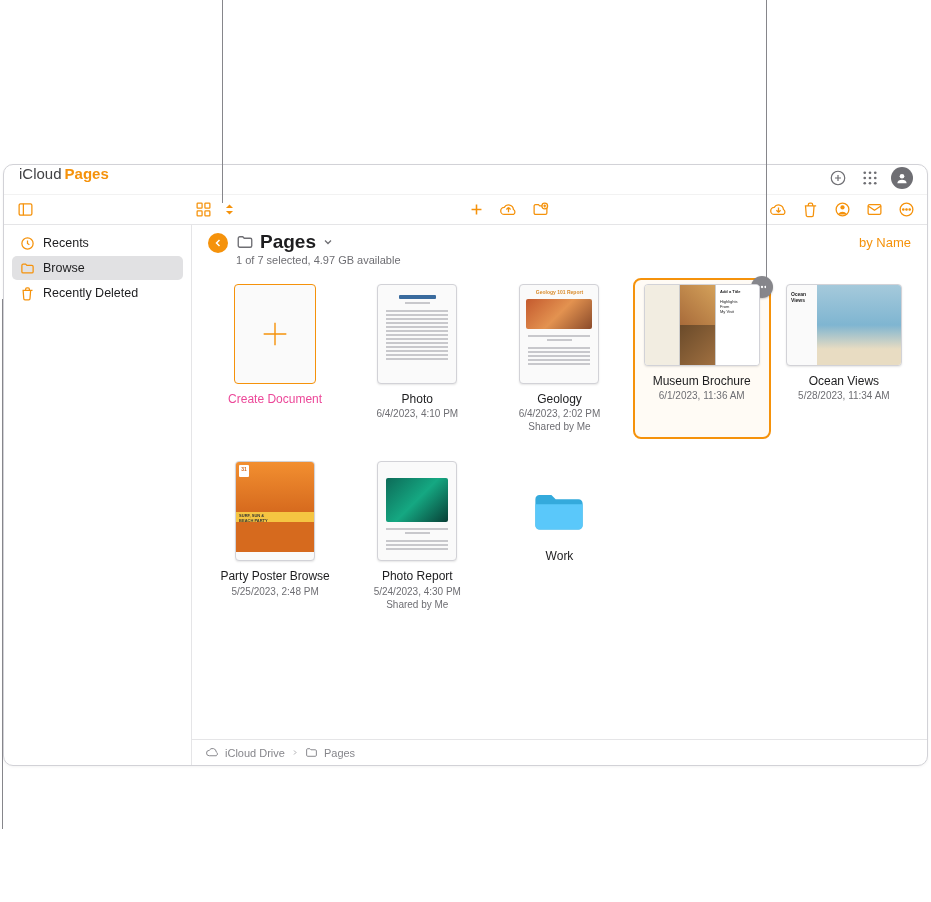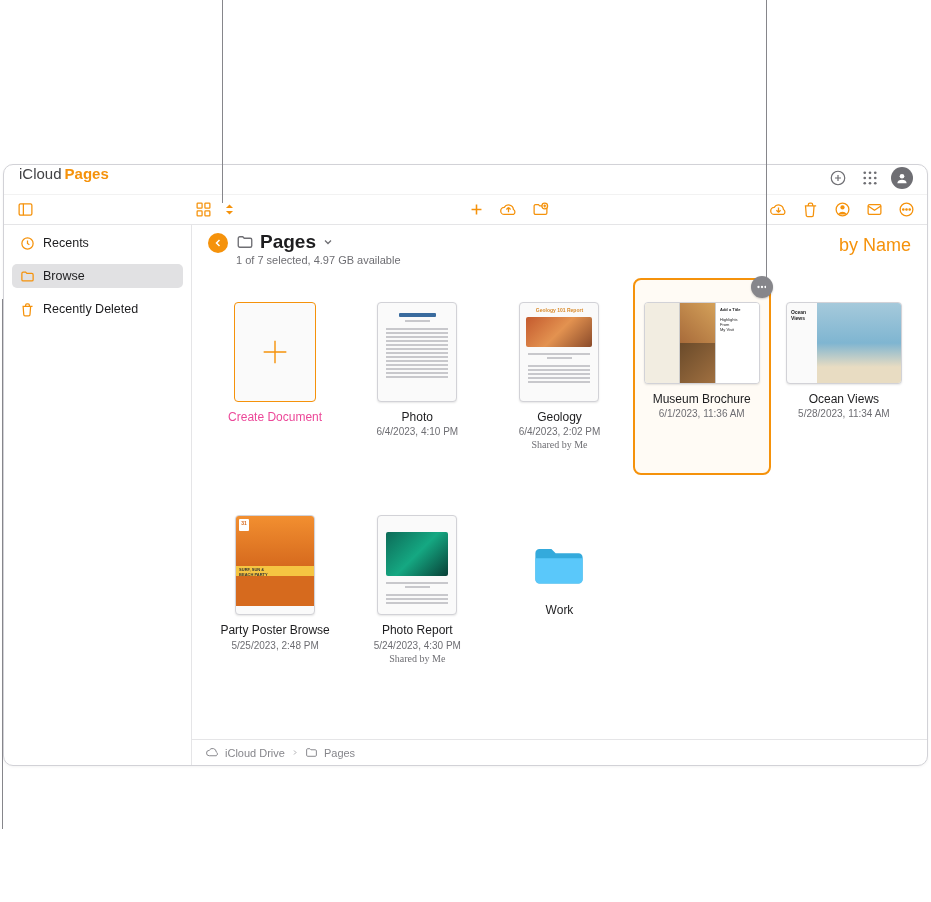--- a/index.html
+++ b/index.html
@@ -111,21 +111,21 @@
   .side-item {
     height: 24px;
     display: flex;
     align-items: center;
     gap: 8px;
     padding: 0 8px;
     border-radius: 5px;
     font-size: 12.5px;
     color: #1d1d1f;
     cursor: pointer;
-    margin-bottom: 9px;
+    margin-bottom: 1px;
   }
   .side-item.selected { background: #e1e1e3; }
   .side-item svg { width: 15px; height: 15px; color: #f5920b; }
 
   .main {
     flex: 1;
     display: flex;
     flex-direction: column;
     overflow: hidden;
   }
@@ -147,36 +147,36 @@
   }
   .back-btn svg { width: 12px; height: 12px; }
   .crumb-area { flex: 1; }
   .title-row {
     display: flex; align-items: center; gap: 6px;
   }
   .title-row .folder-ico { width:18px; height:18px; color:#6e6e73; }
   .page-title { font-size: 19px; font-weight: 600; }
   .title-chevron { width:12px; height:12px; color:#6e6e73; }
   .status-line { font-size: 11px; color: #6e6e73; margin-top: 1px; }
-  .sort-label { font-size: 18px; color: #f5920b; cursor: pointer; padding-top:4px; }
+  .sort-label { font-size: 13px; color: #f5920b; cursor: pointer; padding-top:4px; }
 
   .grid {
     flex: 1;
     overflow: auto;
     padding: 4px 14px 10px 14px;
     display: grid;
     grid-template-columns: repeat(5, 1fr);
     gap: 16px 4px;
     align-content: start;
   }
   .tile {
     display: flex;
     flex-direction: column;
     align-items: center;
-    padding: 24px 4px;
+    padding: 6px 4px;
     border-radius: 8px;
     position: relative;
     cursor: pointer;
   }
   .tile.selected {
     background: rgba(245,146,11,0.04);
     outline: 2px solid #f5920b;
     outline-offset: -2px;
   }
   .thumb {
@@ -202,21 +202,21 @@
   .thumb.create {
     border: 1.5px solid #f5920b;
     display: flex; align-items: center; justify-content: center;
     box-shadow: none;
     width: 82px;
   }
   .thumb.create svg { width: 34px; height: 34px; color: #f5920b; stroke-width:1; }
   .tile-name { font-size: 12px; text-align: center; line-height: 1.2; }
   .tile.create .tile-name { color: #ec4899; }
   .tile-date { font-size: 10px; color: #6e6e73; text-align: center; line-height: 1.3; margin-top:1px; }
-  .tile-shared { font-size: 10px; color: #6e6e73; text-align: right; line-height:1.3;font-family:Liberation Serif, serif; }
+  .tile-shared { font-size: 10px; color: #6e6e73; text-align: right; line-height:1.3; }
 
   .more-badge {
     position: absolute;
     top: -2px;
     right: -2px;
     width: 22px; height: 22px;
     border-radius: 50%;
     background: #86868b;
     color: #fff;
     display: flex; align-items: center; justify-content: center;

